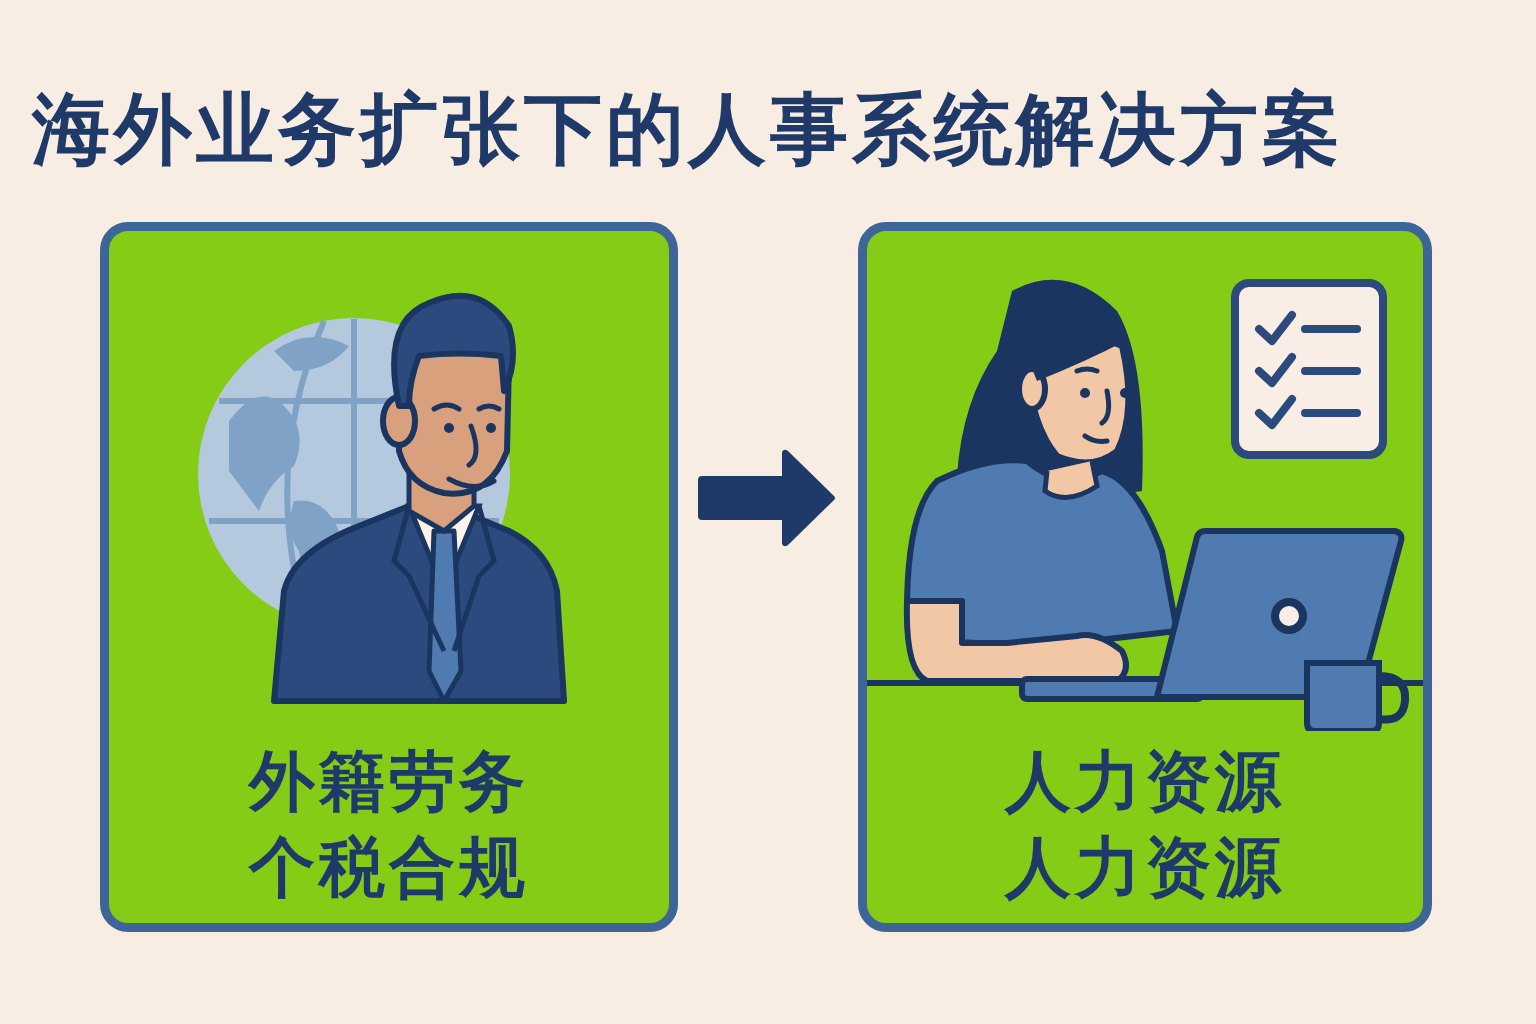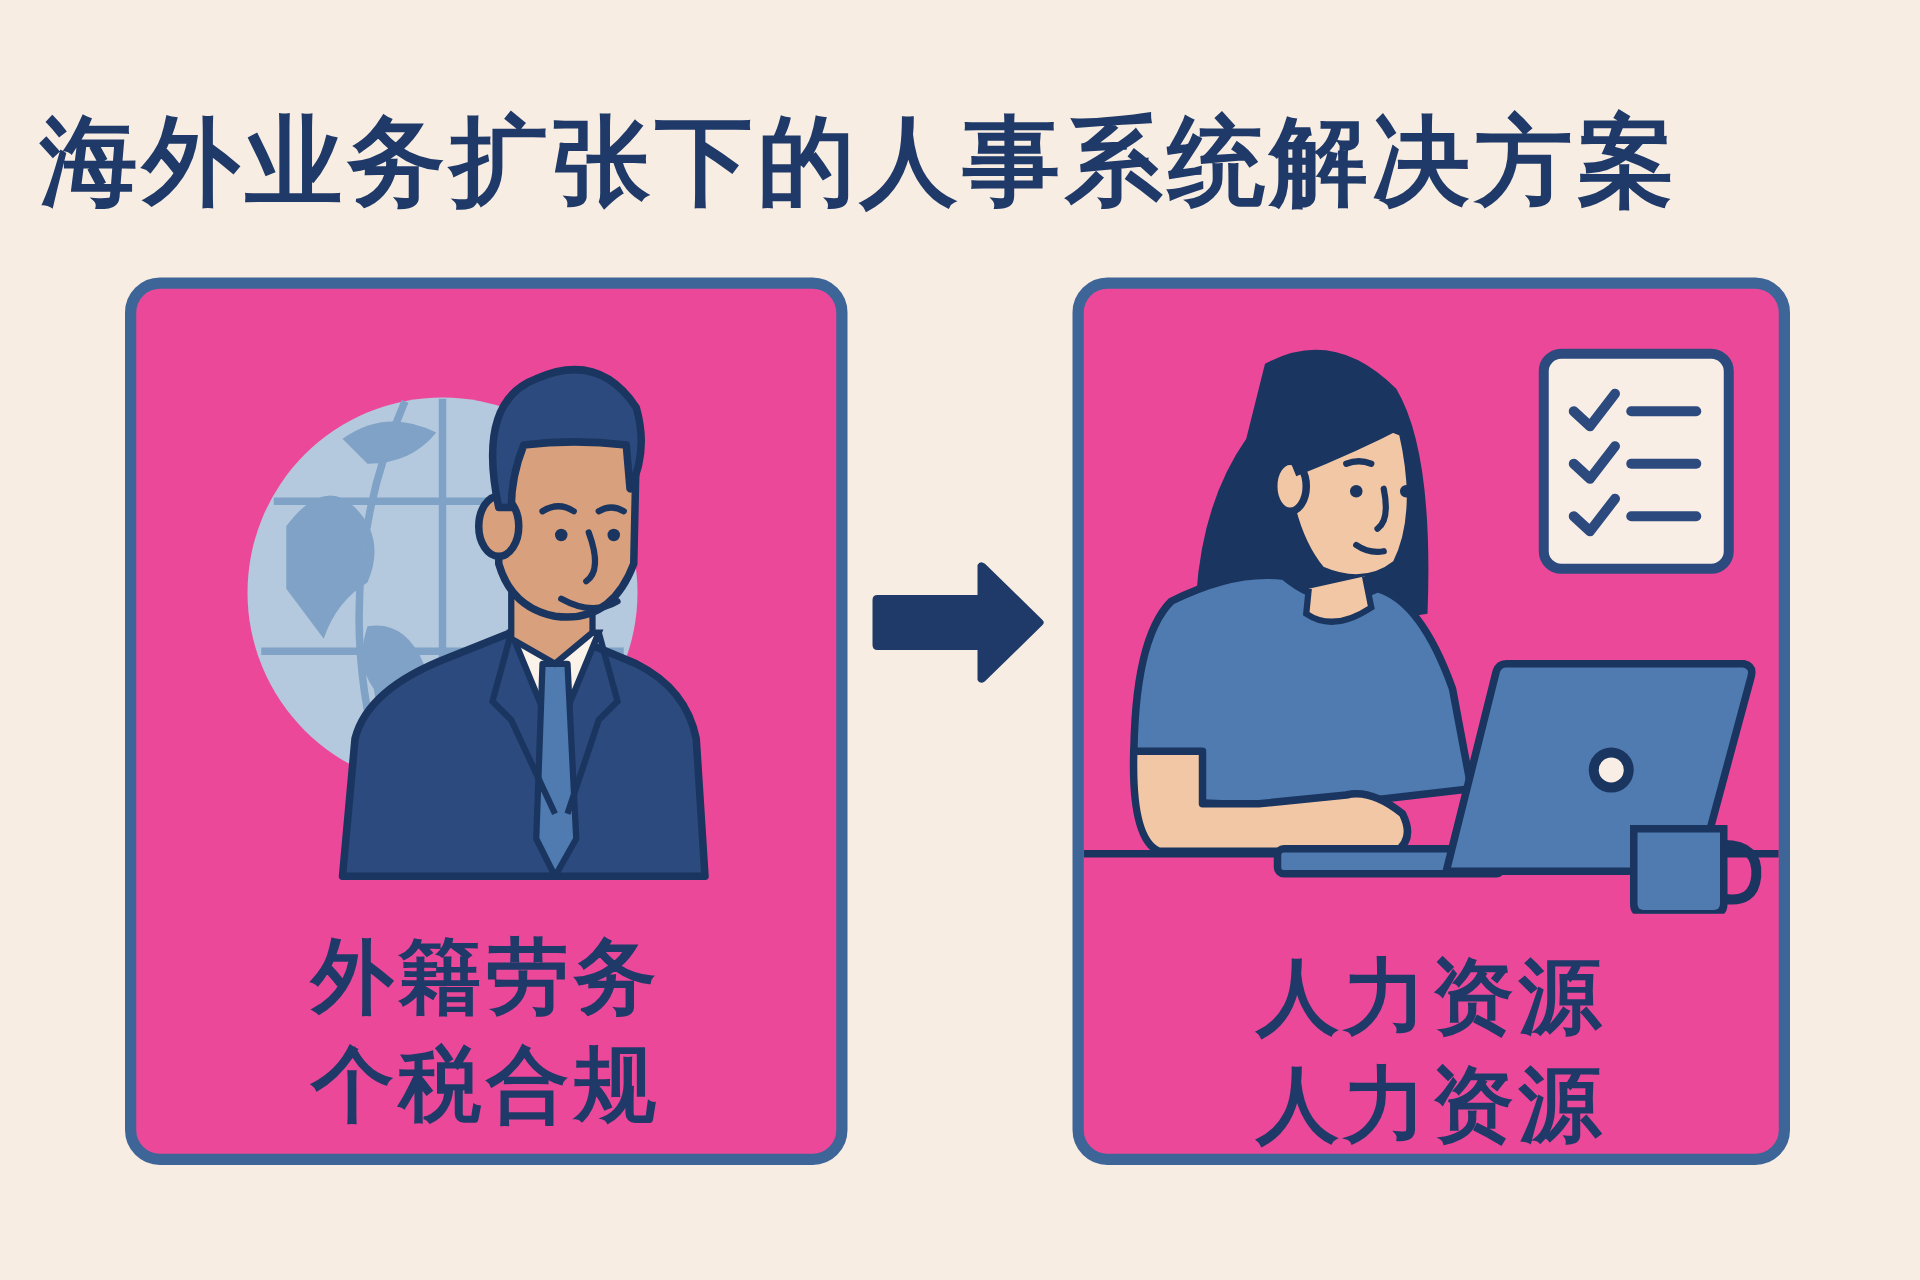--- a/index.html
+++ b/index.html
@@ -13,34 +13,34 @@
     position:absolute; left:0; top:78px; width:1376px;
     text-align:center;
     font-size:78px; font-weight:bold; color:#1f3a68;
     letter-spacing:4px;
     white-space:nowrap;
   }
   .panel {
     position:absolute; top:222px; height:710px;
     border:9px solid #3e6597;
     border-radius:28px;
-    background:#ec4899;
+    background:#84cc16;
     box-sizing:border-box;
   }
   .panel.left { left:100px; width:578px; }
   .panel.right { left:858px; width:574px; }
   .panel-label {
     position:absolute; left:0; width:100%;
     text-align:center;
     font-size:66px; font-weight:bold; color:#1f3a68;
     line-height:86px;
     letter-spacing:4px;
   }
   .panel.left .panel-label { top:508px; }
-  .panel.right .panel-label { top:508px;margin-top:16px; }
+  .panel.right .panel-label { top:508px; }
   .illus { position:absolute; left:0; top:0; }
   .arrow { position:absolute; left:696px; top:446px; }
 </style>
 </head>
 <body>
 
 <div class="title">海外业务扩张下的人事系统解决方案</div>
 
 <div class="panel left">
   <svg class="illus" width="560" height="500" viewBox="0 0 560 500">

